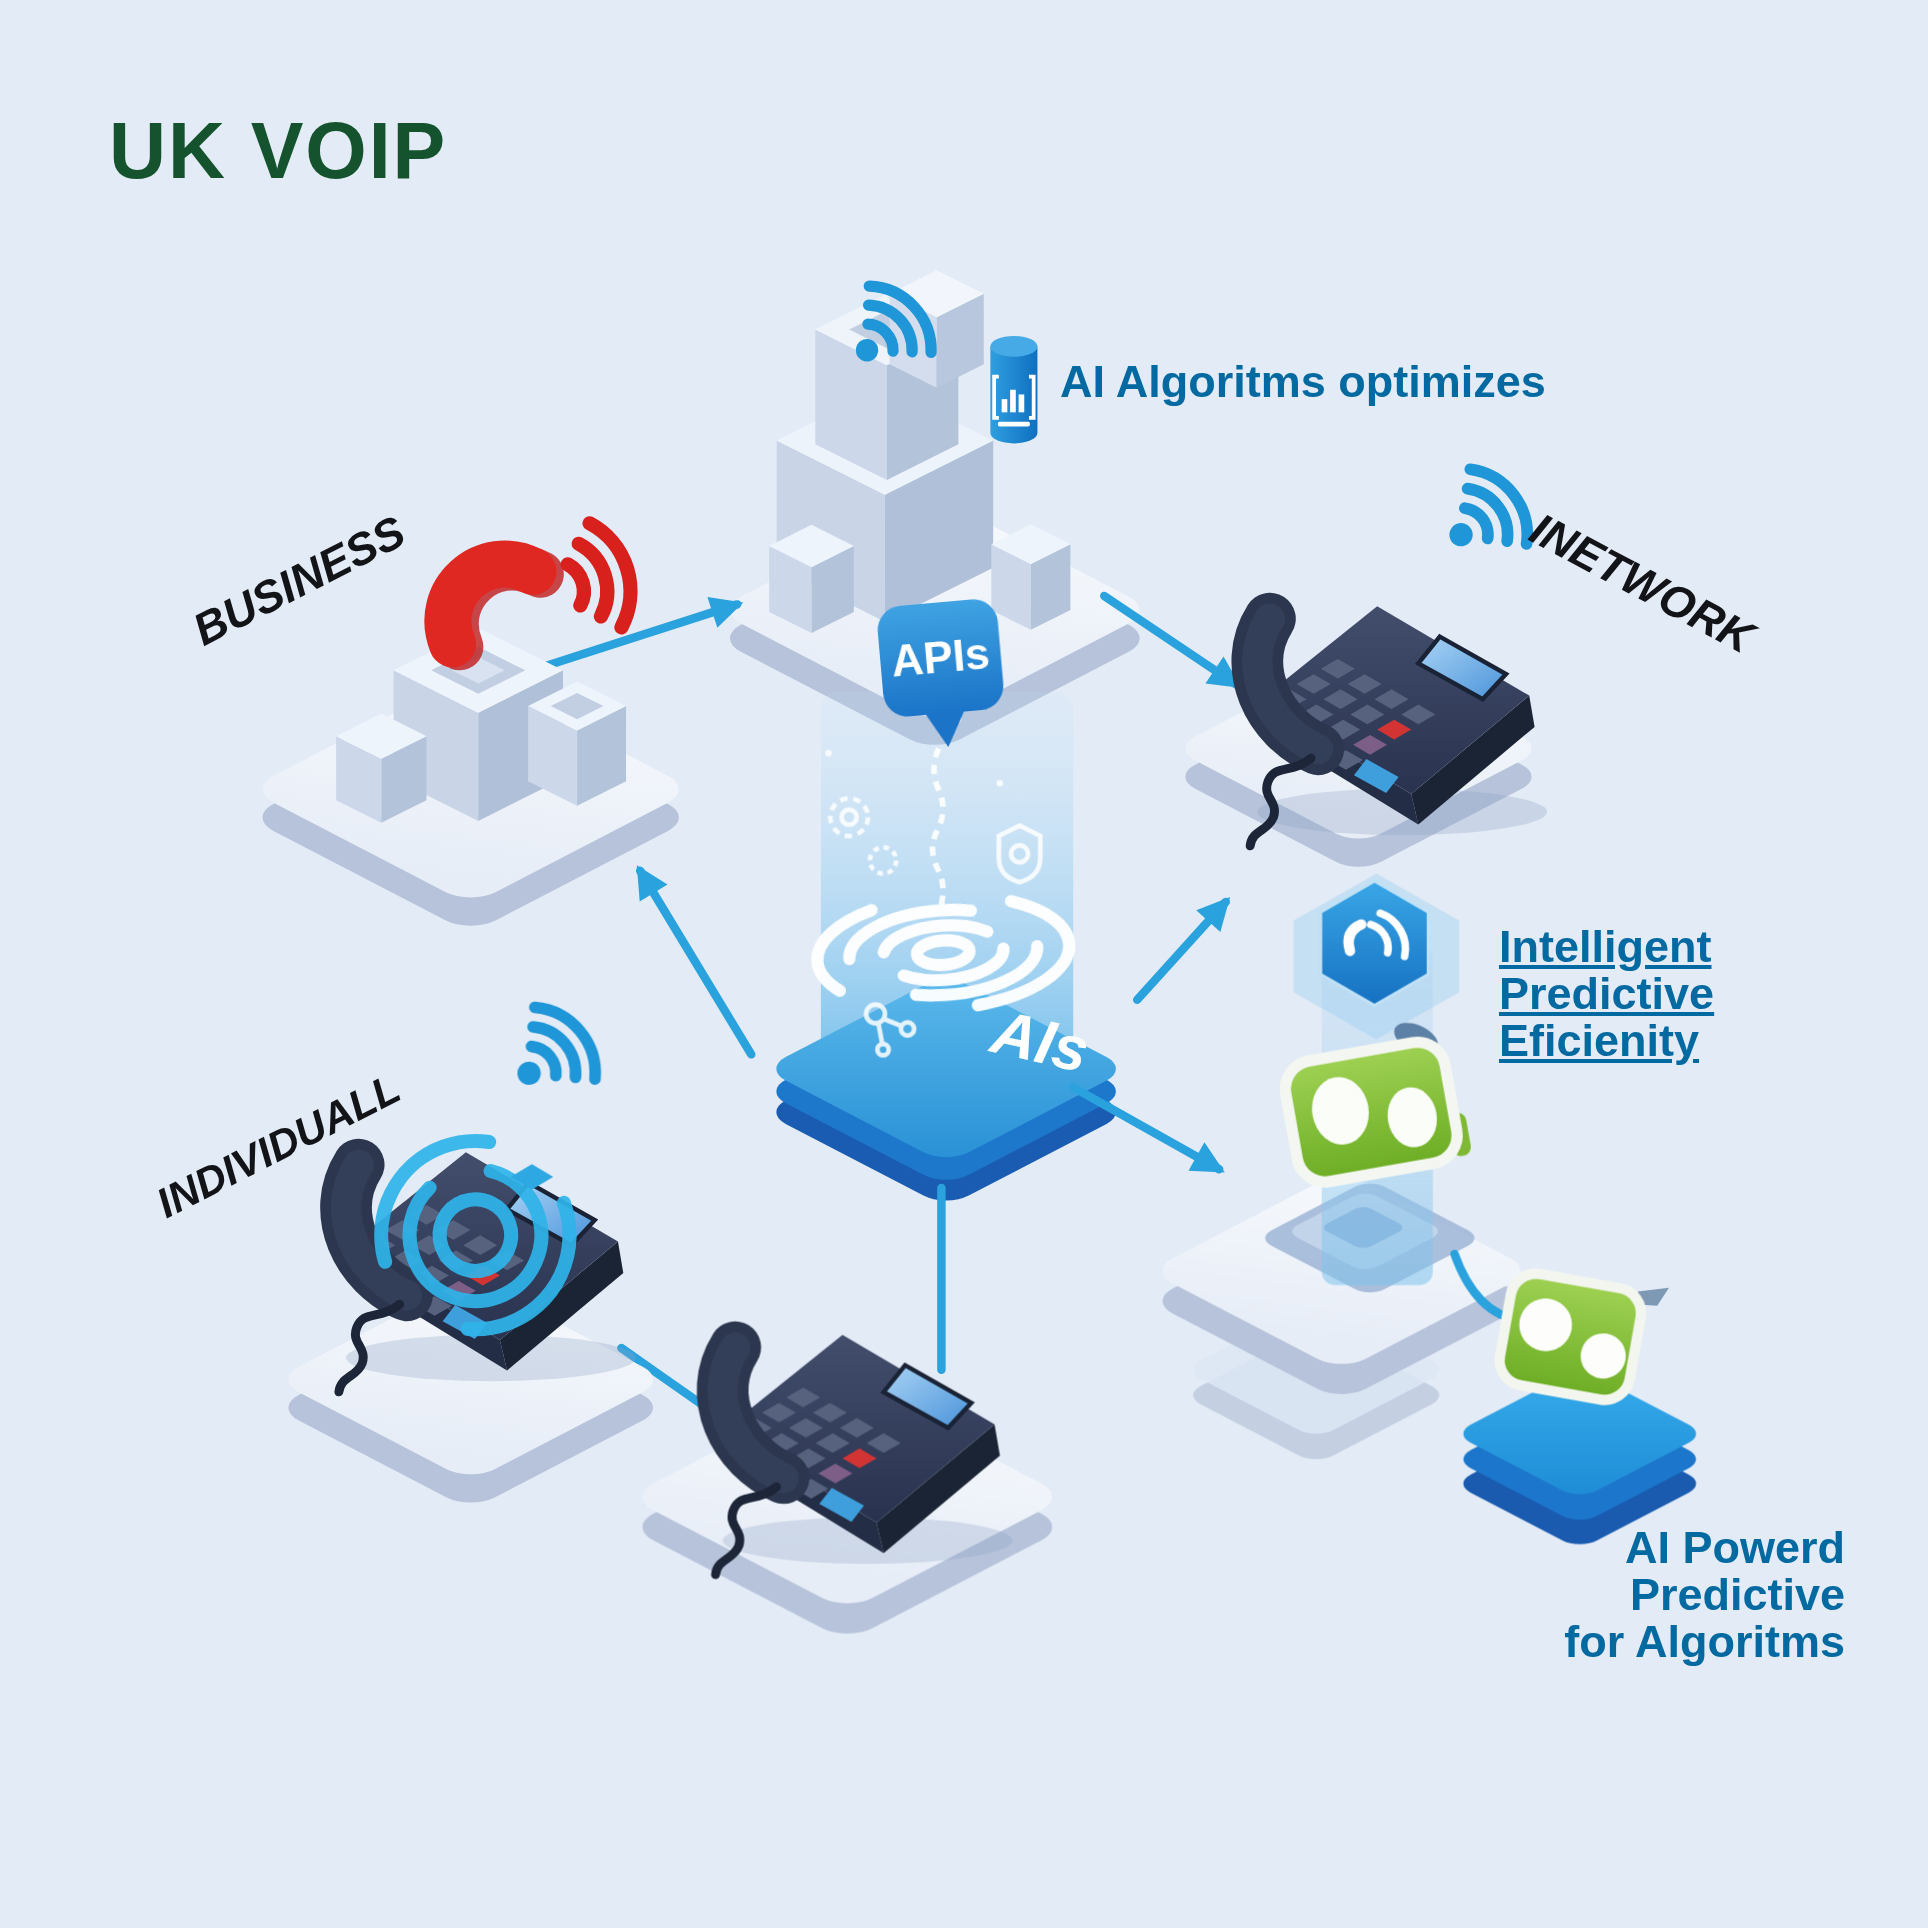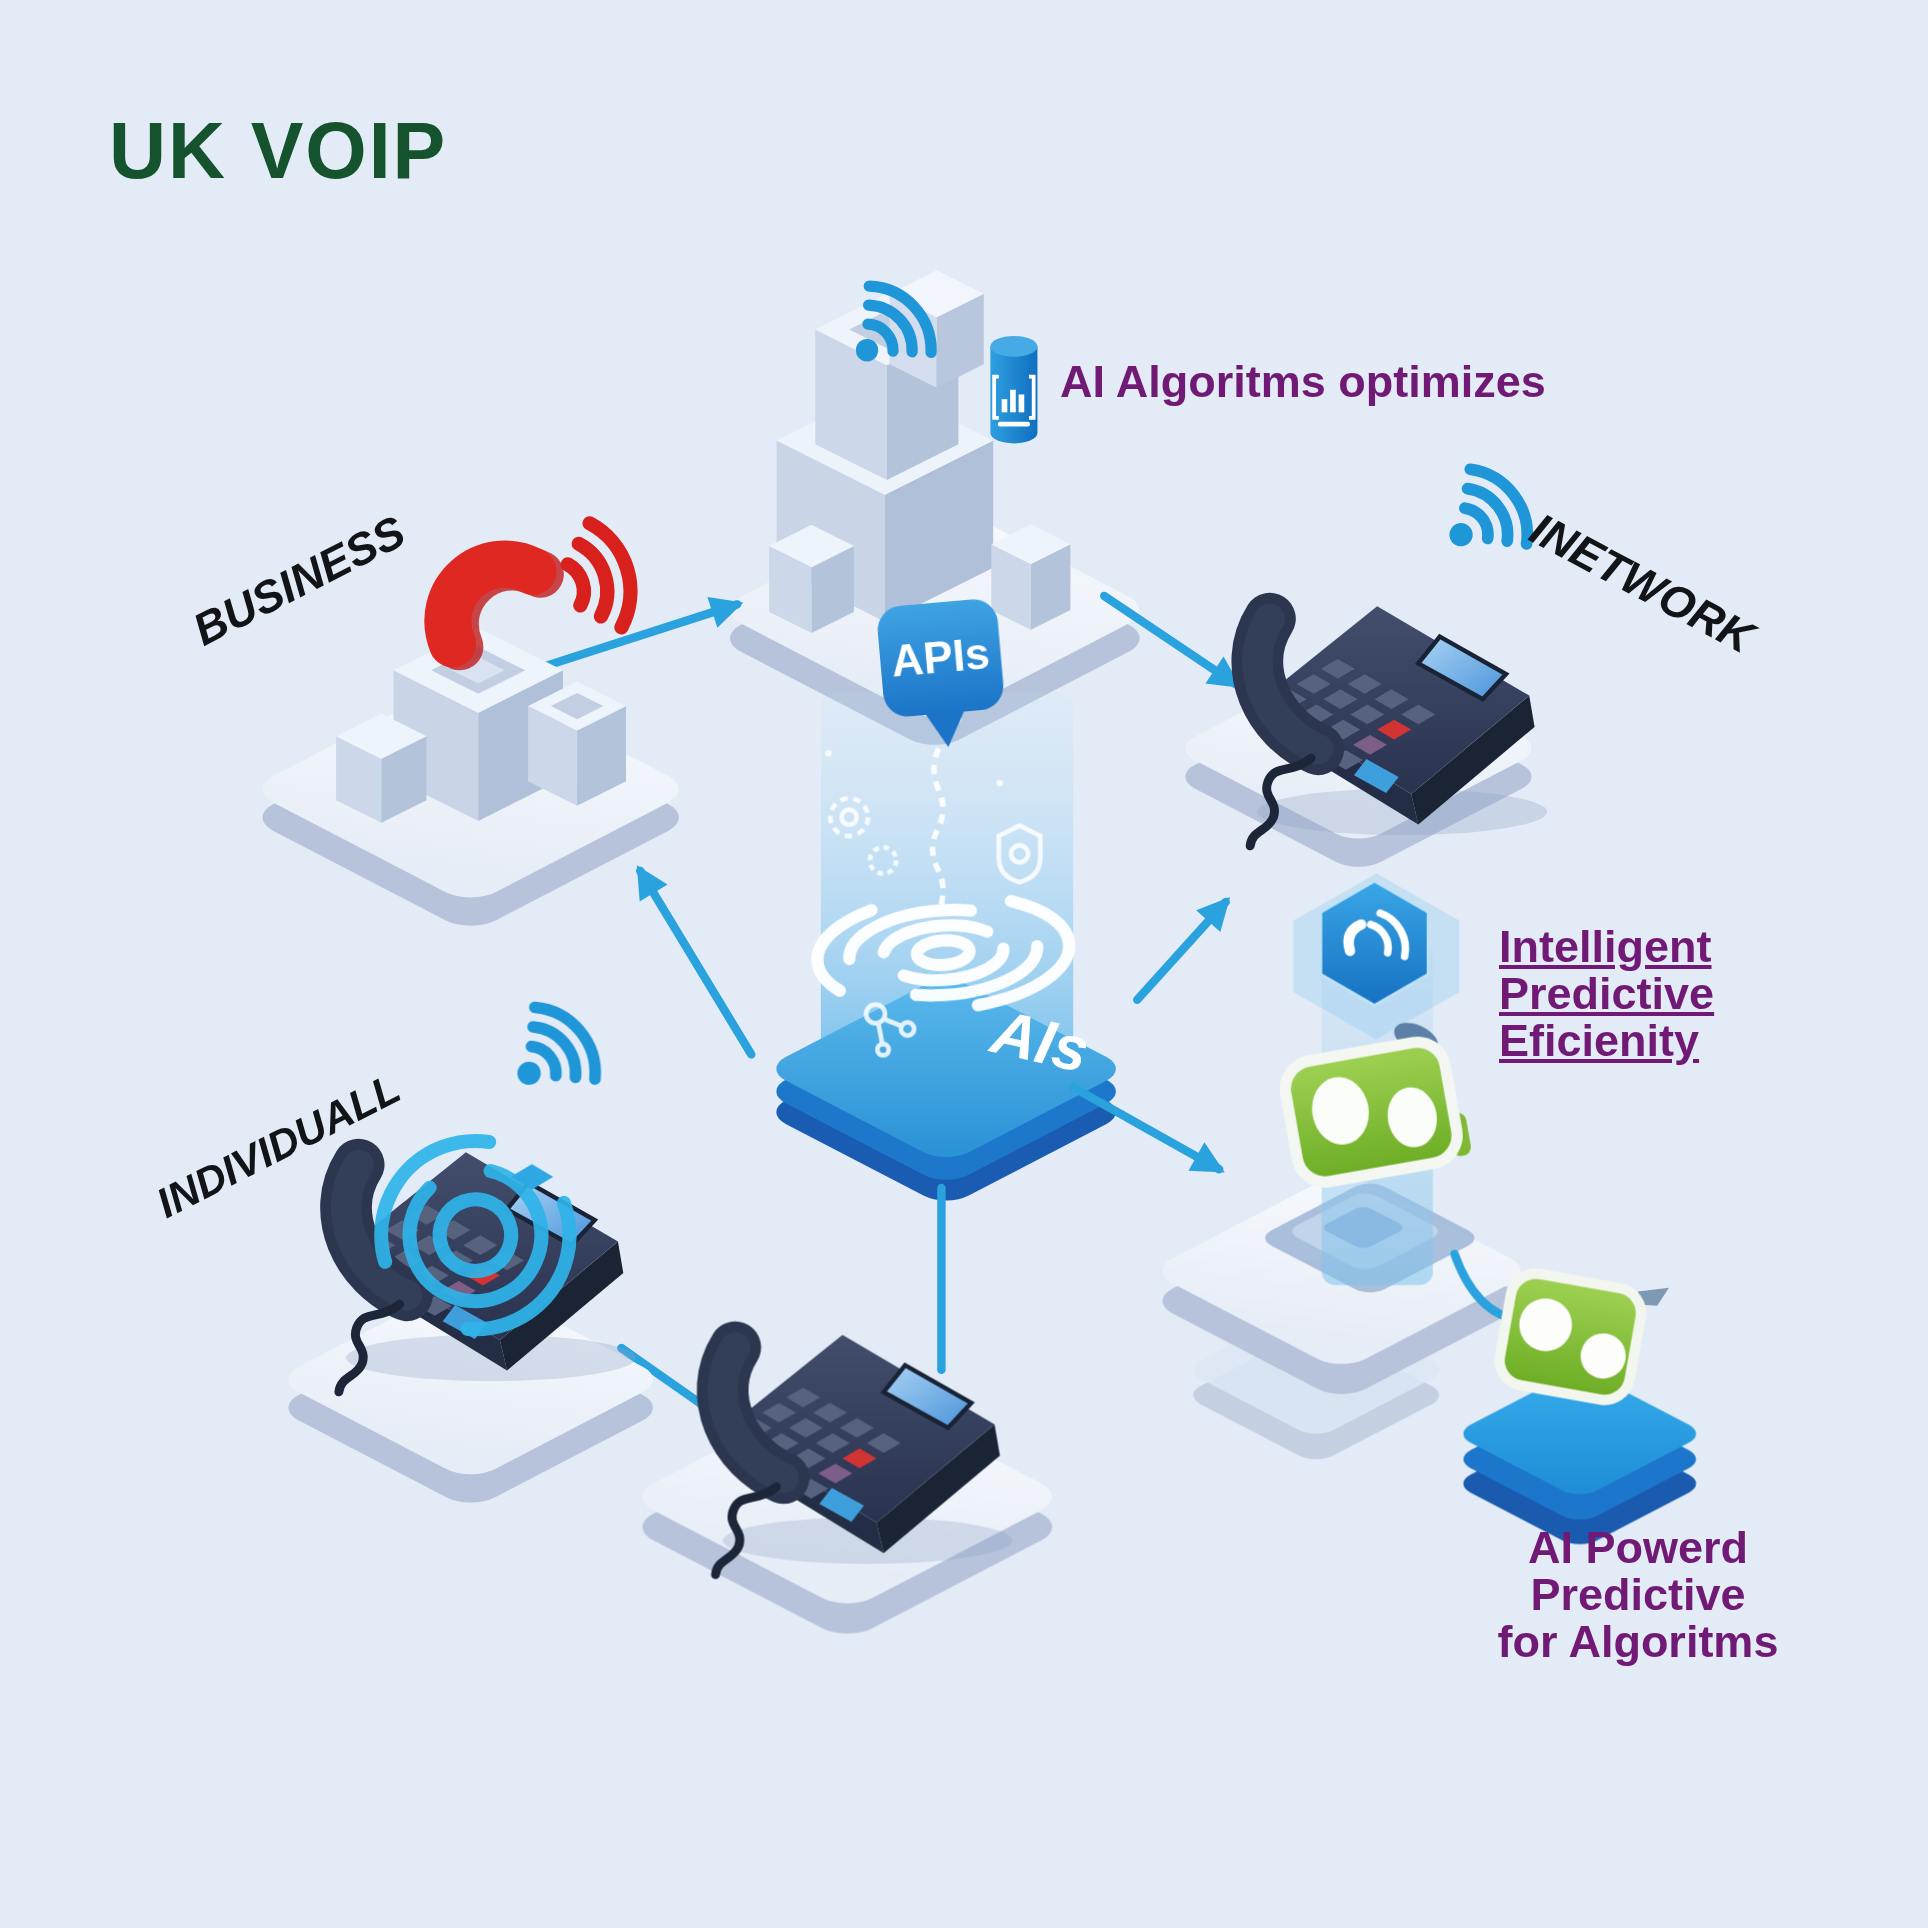--- a/index.html
+++ b/index.html
@@ -1,29 +1,29 @@
 <!DOCTYPE html>
 <html style="font-size:15px"><head>
 <meta charset="utf-8">
 <style>
   html,body{margin:0;padding:0;}
   body{width:1928px;height:1928px;position:relative;background:#e3ebf6;
        font-family:"Liberation Sans", sans-serif;overflow:hidden;}
   #stage{position:absolute;inset:0;}
   svg{position:absolute;left:0;top:0;}
-  .txt{position:absolute;color:#701a75;font-weight:700;white-space:nowrap;}
+  .txt{position:absolute;color:#0369a1;font-weight:700;white-space:nowrap;}
   .title{left:109px;top:105px;font-size:79px;letter-spacing:1.9px;color:#14532d;}
   .lbl{font-size:45px;font-style:italic;font-weight:800;transform-origin:0 0;color:#121418;}
   .lbl-business{left:185px;top:610px;transform:rotate(-27deg);}
   .lbl-individual{left:149px;top:1185px;transform:rotate(-27deg);font-size:42px;}
   .lbl-network{left:1546px;top:503px;transform:rotate(28deg);}
   .ann{font-size:45px;line-height:47px;font-weight:700;}
   .ann-algorithms{left:1060px;top:358px;}
   .ann-analytics{left:1499px;top:923px;text-decoration:underline;}
-  .ann-management{left:1431px;top:1524px;width:414px;text-align:center;white-space:normal;}
+  .ann-management{left:1431px;top:1524px;width:414px;text-align:right;white-space:normal;}
 </style>
 </head>
 <body>
 
 <div id="stage">
 
 <svg width="1928" height="1928" viewBox="0 0 2048 2048">
   <defs>
     <linearGradient id="gPlat" x1="0" y1="0" x2="0.6" y2="1">
       <stop offset="0" stop-color="#f7fafd"></stop>

